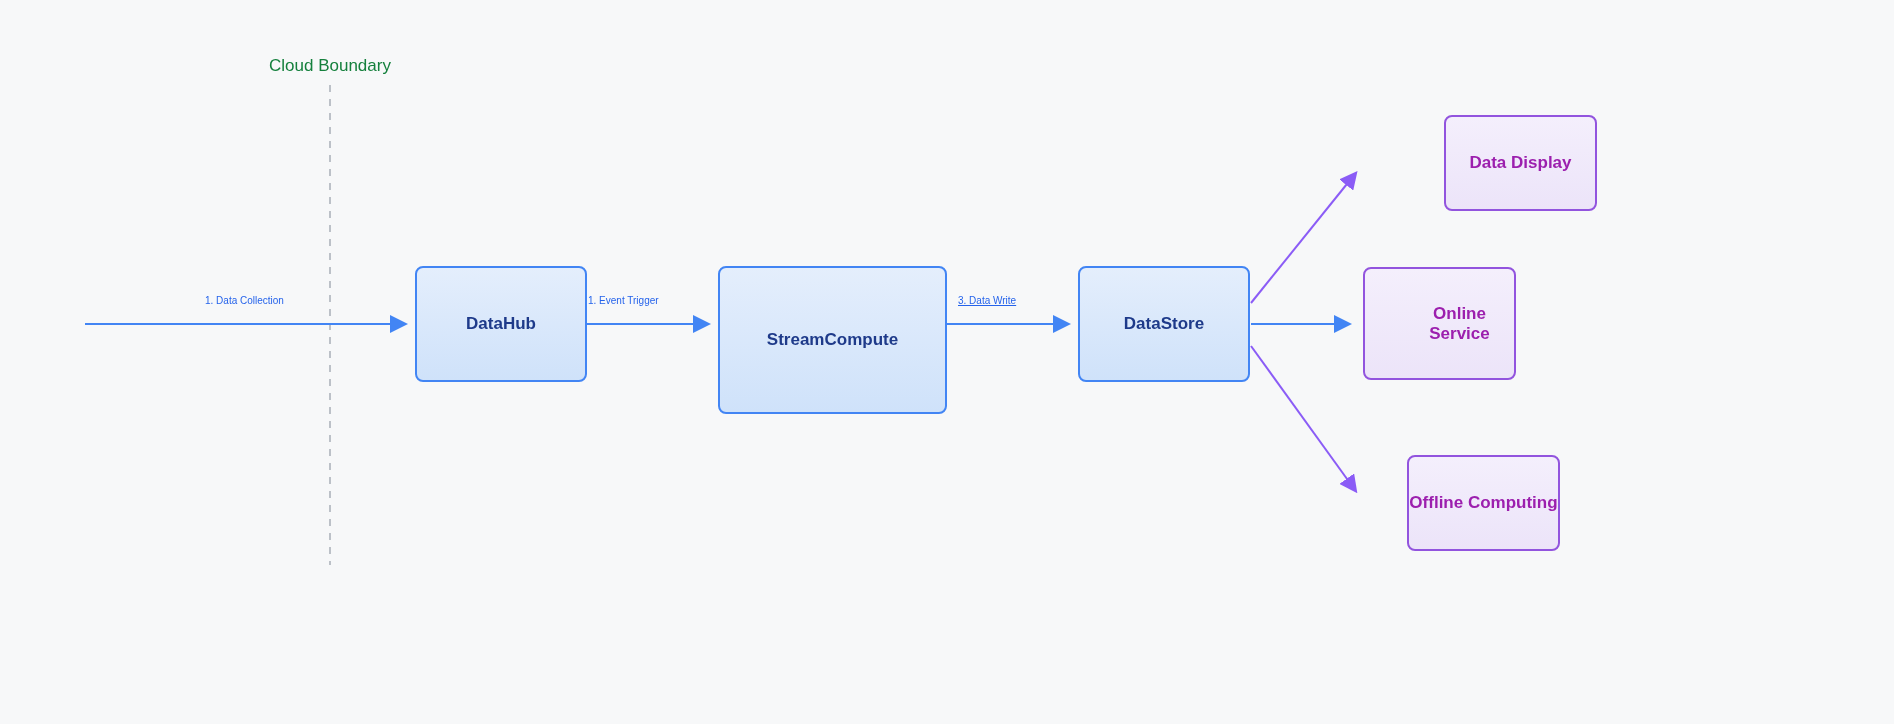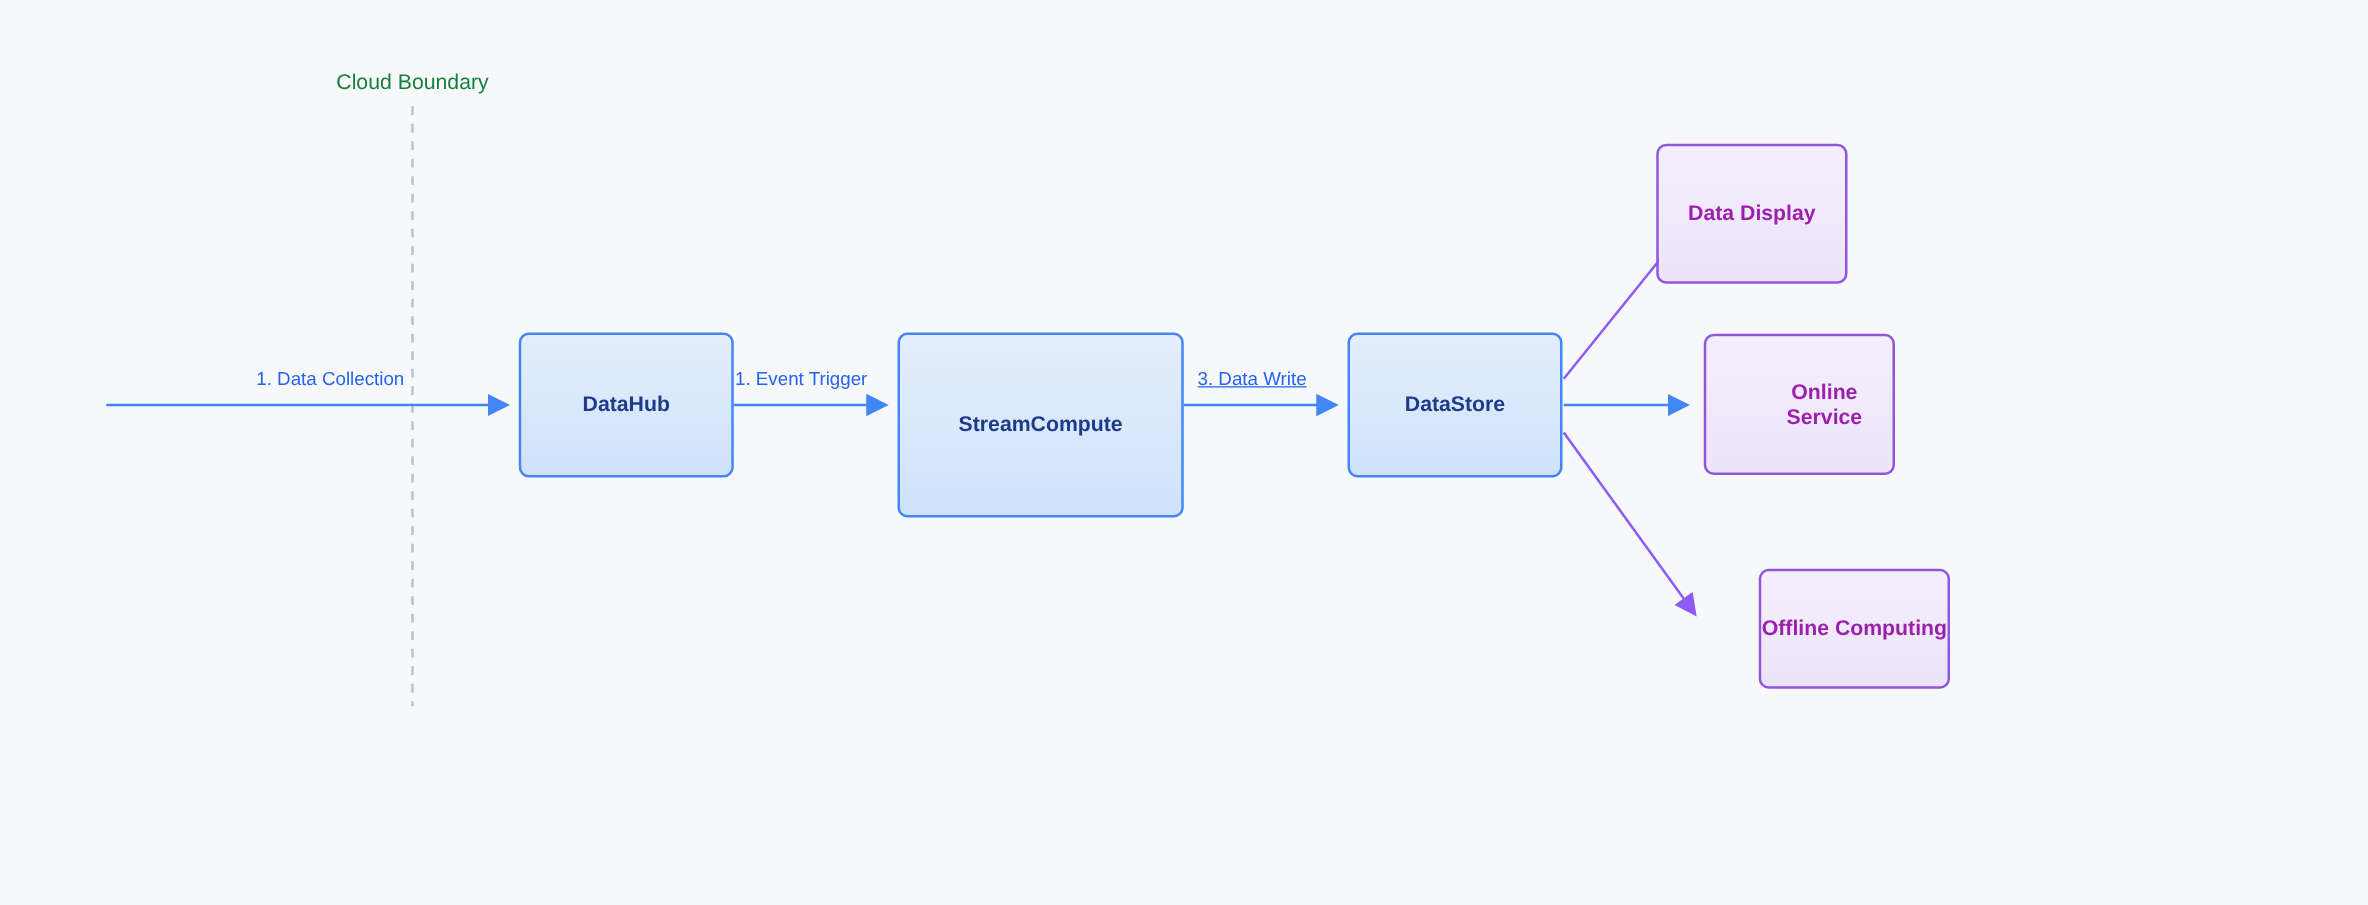--- a/index.html
+++ b/index.html
@@ -41,38 +41,38 @@
     border: 2px solid #4285f4;
     color: #1e3a8a;
   }
   .node.purple {
     background: linear-gradient(180deg, #f4effc 0%, #ece4f9 100%);
     border: 2px solid #9254de;
     color: #9c1fae;
   }
   .edge-label {
     position: absolute;
-    font-size: 15px;
+    font-size: 10px;
     color: #2563eb;
     white-space: nowrap;
   }
   .boundary-label {
     position: absolute;
     left: 230px;
     top: 56px;
     width: 200px;
     text-align: center;
     font-size: 17px;
     color: #15803d;
   }
   
   .n-datahub        { left: 415px;  top: 266px; width: 172px; height: 116px; }
   .n-streamcompute  { left: 718px;  top: 266px; width: 229px; height: 148px; }
   .n-datastore      { left: 1078px; top: 266px; width: 172px; height: 116px; }
-  .n-data-display   { left: 1325px; top: 115px; width: 153px; height: 112px;  }
+  .n-data-display   { left: 1444px; top: 115px; width: 153px; height: 96px;  }
   .n-online-service { left: 1363px; top: 267px; width: 153px; height: 113px; padding-left: 40px; }
   .n-offline        { left: 1363px; top: 455px; width: 153px; height: 96px; margin-left: 44px;  }
   
   .l-collection { left: 205px; top: 295px; }
   .l-trigger    { left: 588px; top: 295px; }
   .l-write      { left: 958px; top: 295px; text-decoration: underline; }
 </style>
 </head>
 <body>
 

